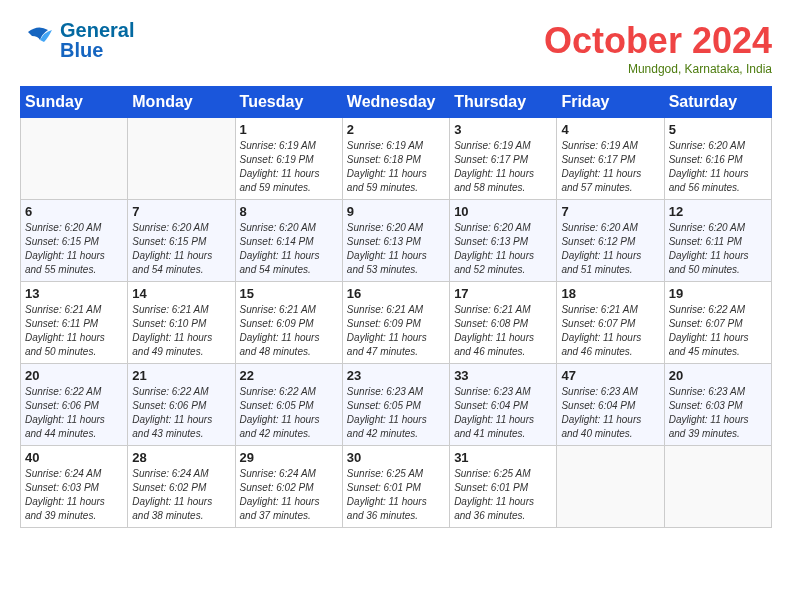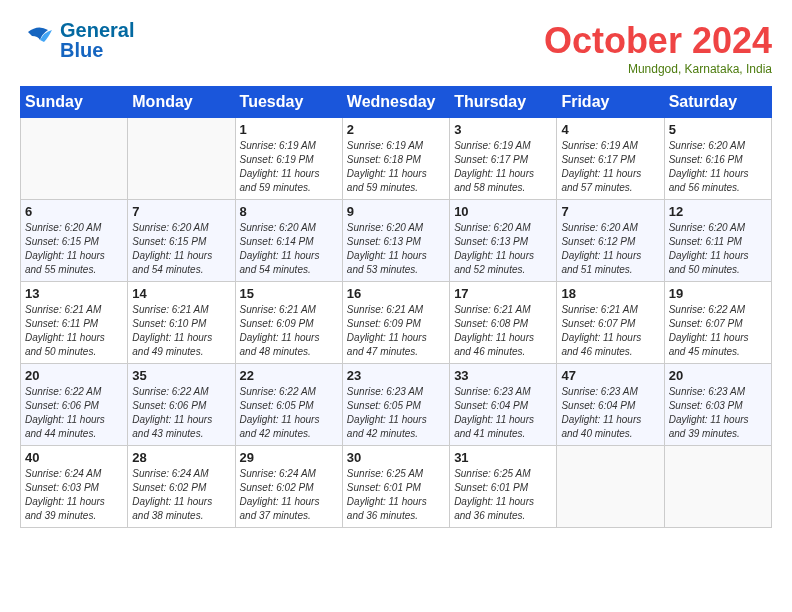--- a/index.html
+++ b/index.html
@@ -238,21 +238,21 @@
         </td>
       </tr>
       <tr>
         <td>
           <span class="day-num">20</span>
           <div class="cell-text" style="white-space: pre-line;">Sunrise: 6:22 AM
 Sunset: 6:06 PM
 Daylight: 11 hours and 44 minutes.</div>
         </td>
         <td>
-          <span class="day-num">35</span>
+          <span class="day-num">21</span>
           <div class="cell-text" style="white-space: pre-line;">Sunrise: 6:22 AM
 Sunset: 6:06 PM
 Daylight: 11 hours and 43 minutes.</div>
         </td>
         <td>
           <span class="day-num">22</span>
           <div class="cell-text" style="white-space: pre-line;">Sunrise: 6:22 AM
 Sunset: 6:05 PM
 Daylight: 11 hours and 42 minutes.</div>
         </td>

